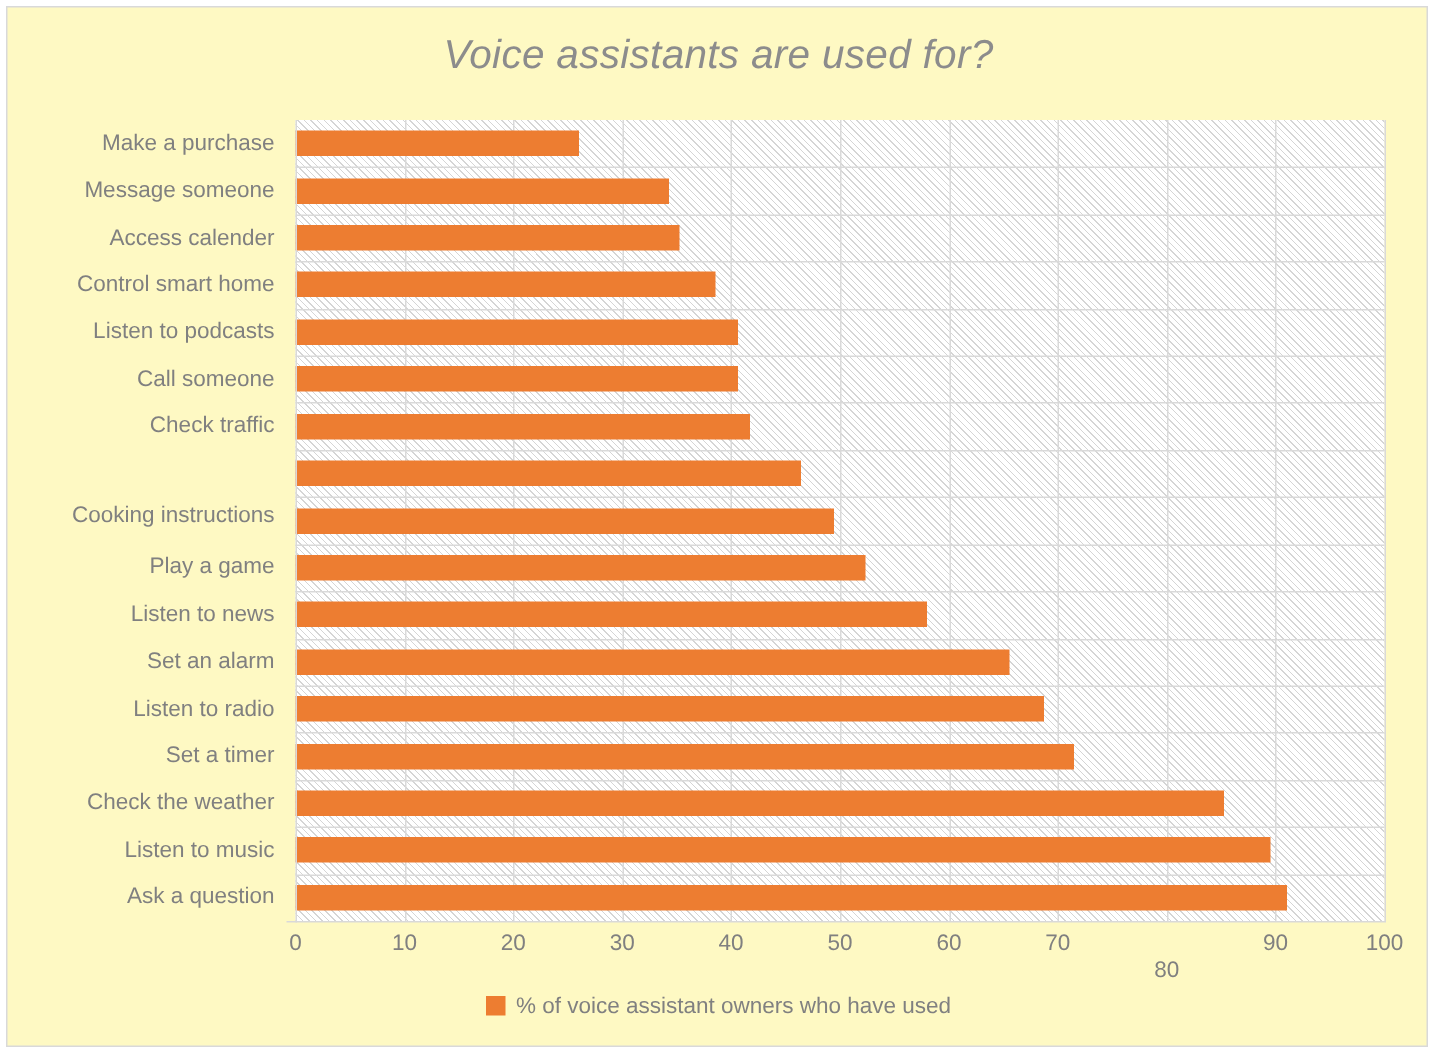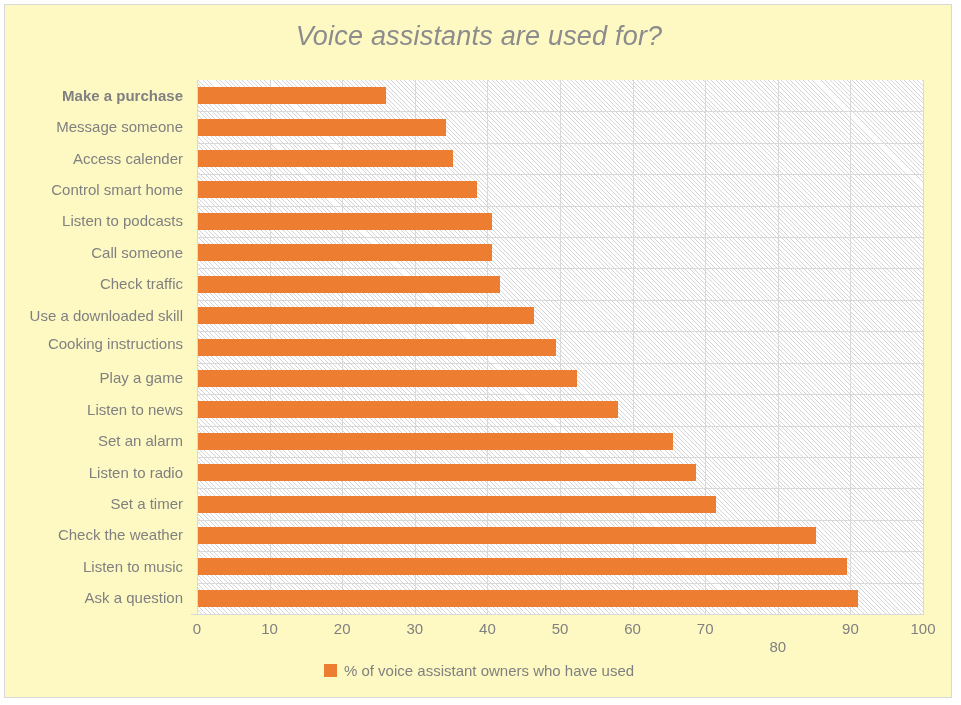--- a/index.html
+++ b/index.html
@@ -225,28 +225,27 @@
         <div class="bar" title="Check the weather: 85.2" style="top: 446.971px; width: 618.552px; background: rgb(237, 125, 49);"></div>
         <div class="bar" title="Listen to music: 89.5" style="top: 478.382px; width: 649.77px; background: rgb(237, 125, 49);"></div>
         <div class="bar" title="Ask a question: 91" style="top: 509.794px; width: 660.66px; background: rgb(237, 125, 49);"></div>
       </div>
   </div>
 
   <div id="value-axis-line"></div>
   <div id="category-axis-line"></div>
 
   <div id="category-labels">
-      <div class="cat-label" style="top: 6.70588px; font-weight: bold;">Make a purchase</div>
+      <div class="cat-label" style="top: 6.70588px;">Make a purchase</div>
       <div class="cat-label" style="top: 38.1176px;">Message someone</div>
       <div class="cat-label" style="top: 69.5294px;">Access calender</div>
       <div class="cat-label" style="top: 100.941px;">Control smart home</div>
       <div class="cat-label" style="top: 132.353px;">Listen to podcasts</div>
       <div class="cat-label" style="top: 163.765px;">Call someone</div>
       <div class="cat-label" style="top: 195.176px;">Check traffic</div>
-      <div class="cat-label" style="top: 226.588px;">Use a downloaded skill</div>
       <div class="cat-label" style="top: 242px; margin-top: 13px;">Cooking instructions</div>
       <div class="cat-label" style="top: 289.412px;">Play a game</div>
       <div class="cat-label" style="top: 320.824px;">Listen to news</div>
       <div class="cat-label" style="top: 352.235px;">Set an alarm</div>
       <div class="cat-label" style="top: 383.647px;">Listen to radio</div>
       <div class="cat-label" style="top: 415.059px;">Set a timer</div>
       <div class="cat-label" style="top: 446.471px;">Check the weather</div>
       <div class="cat-label" style="top: 477.882px;">Listen to music</div>
       <div class="cat-label" style="top: 509.294px;">Ask a question</div>
     </div>

